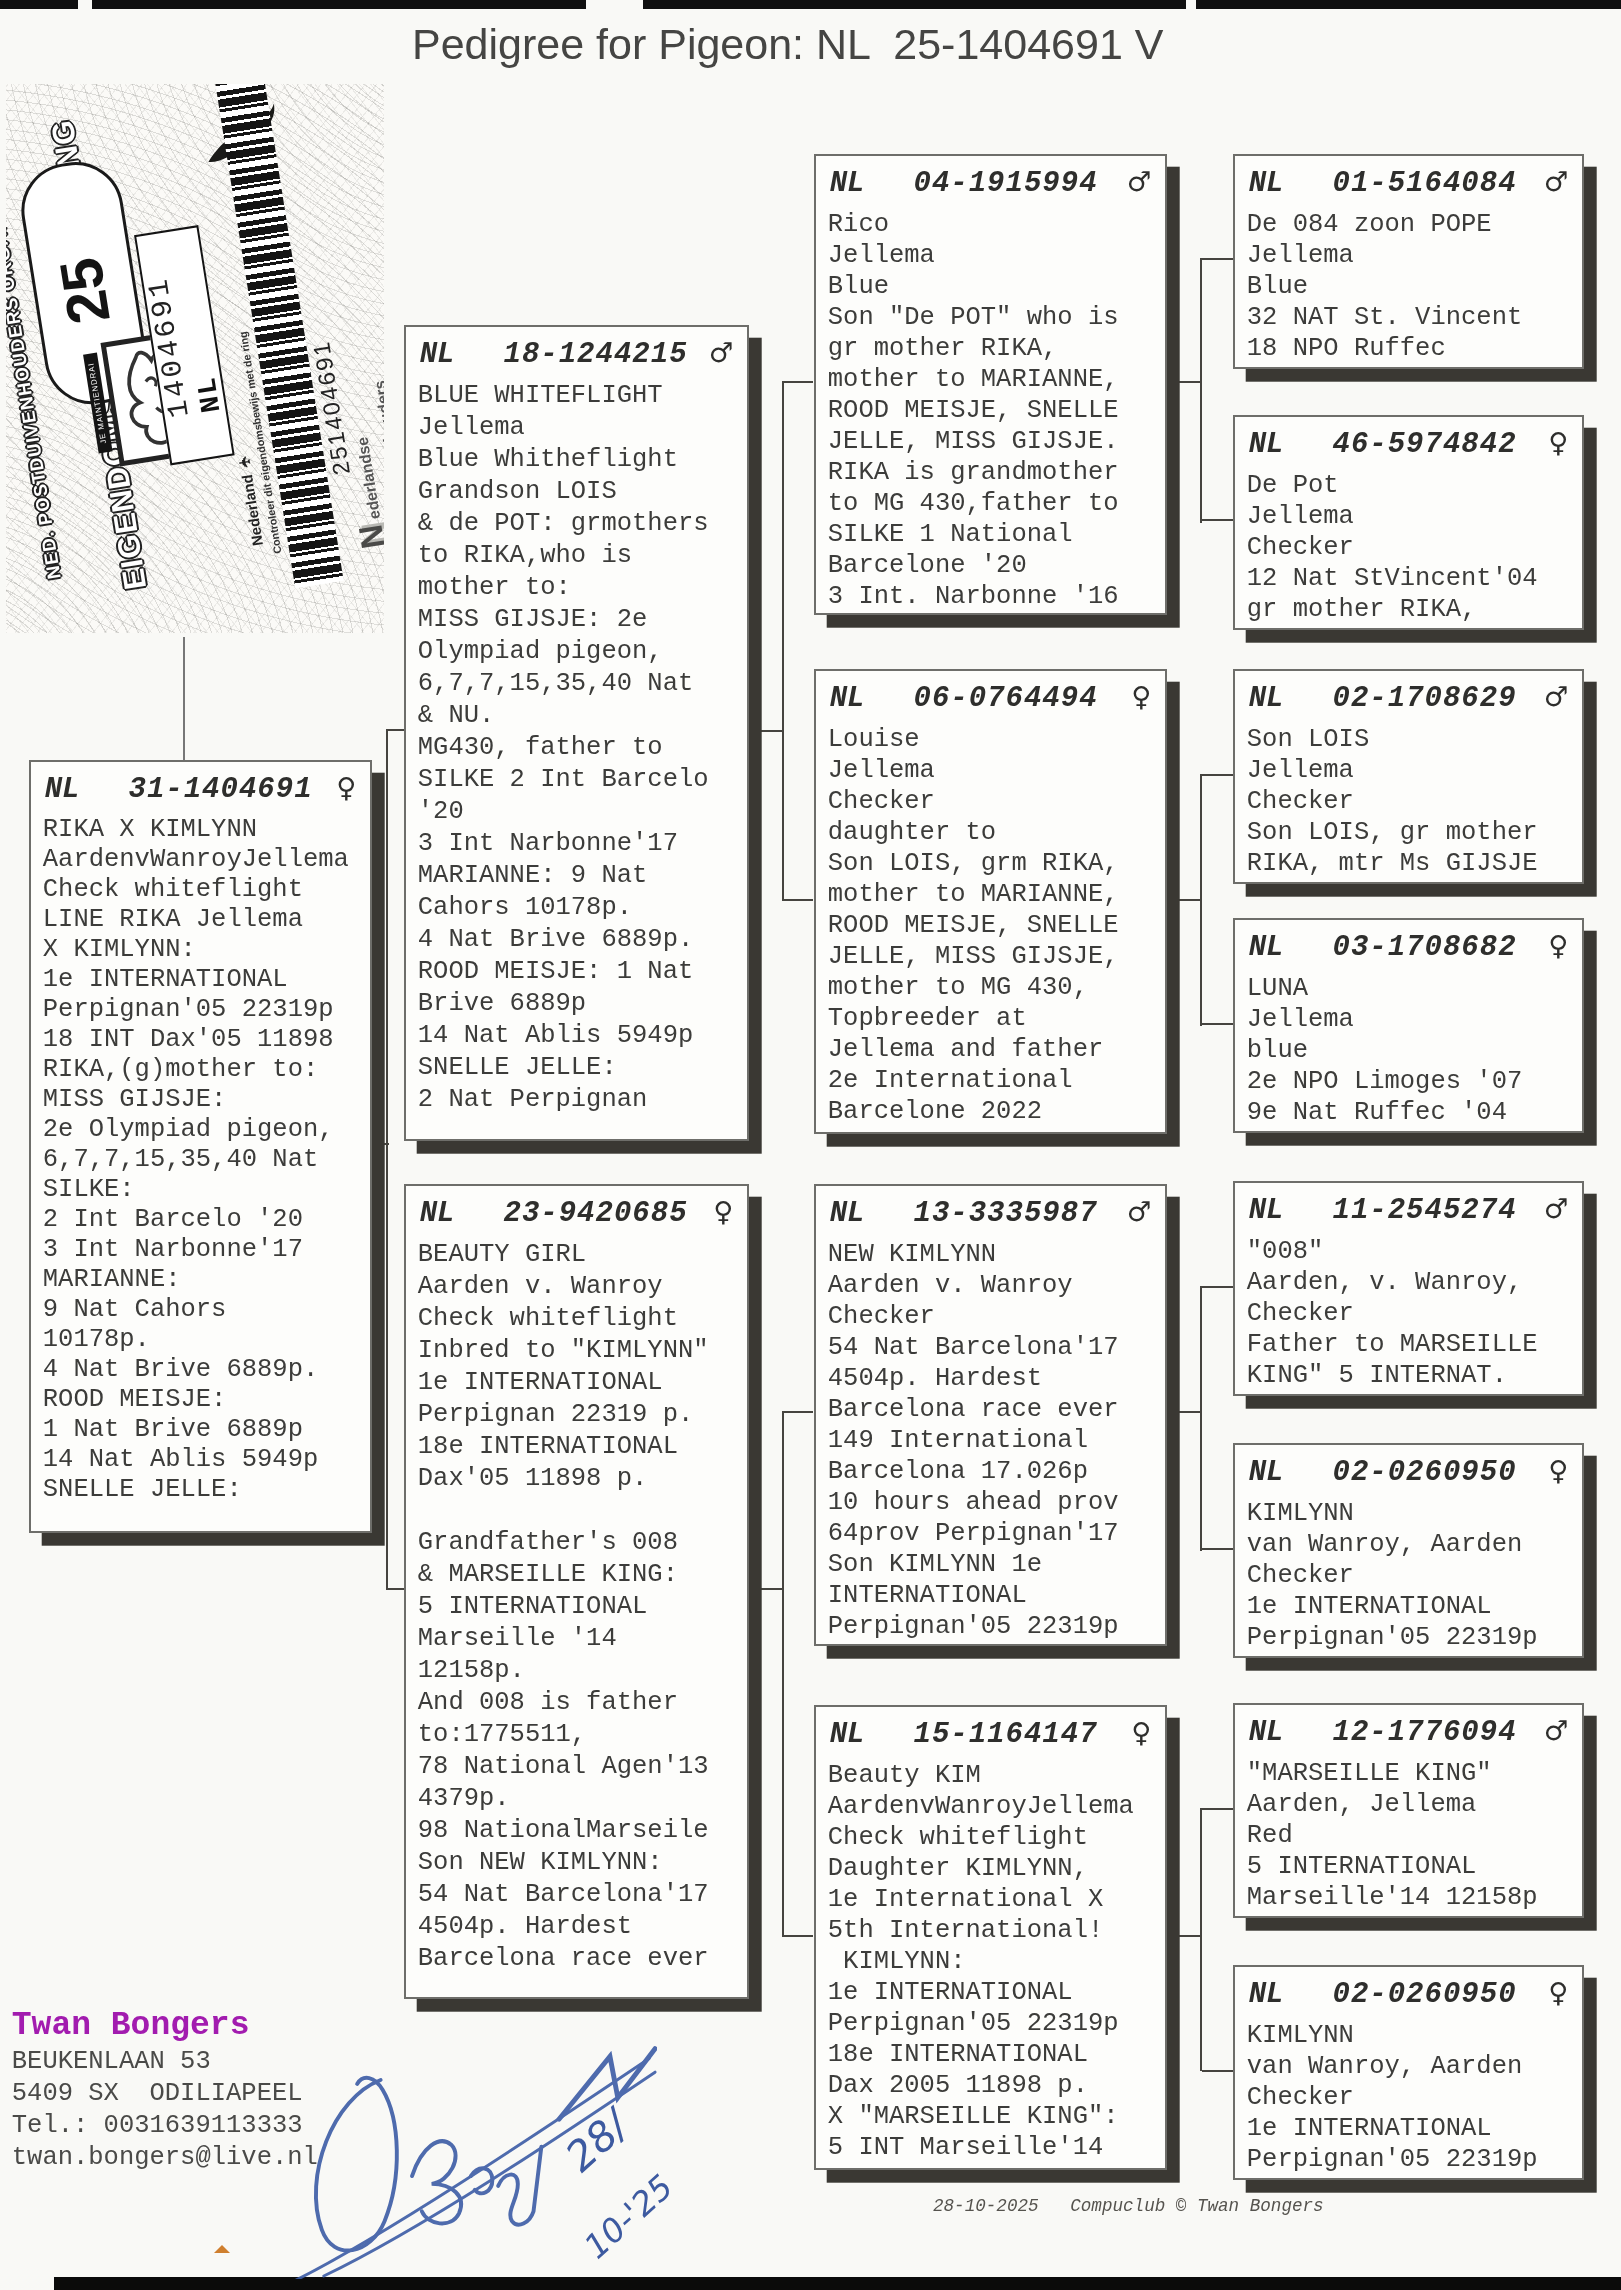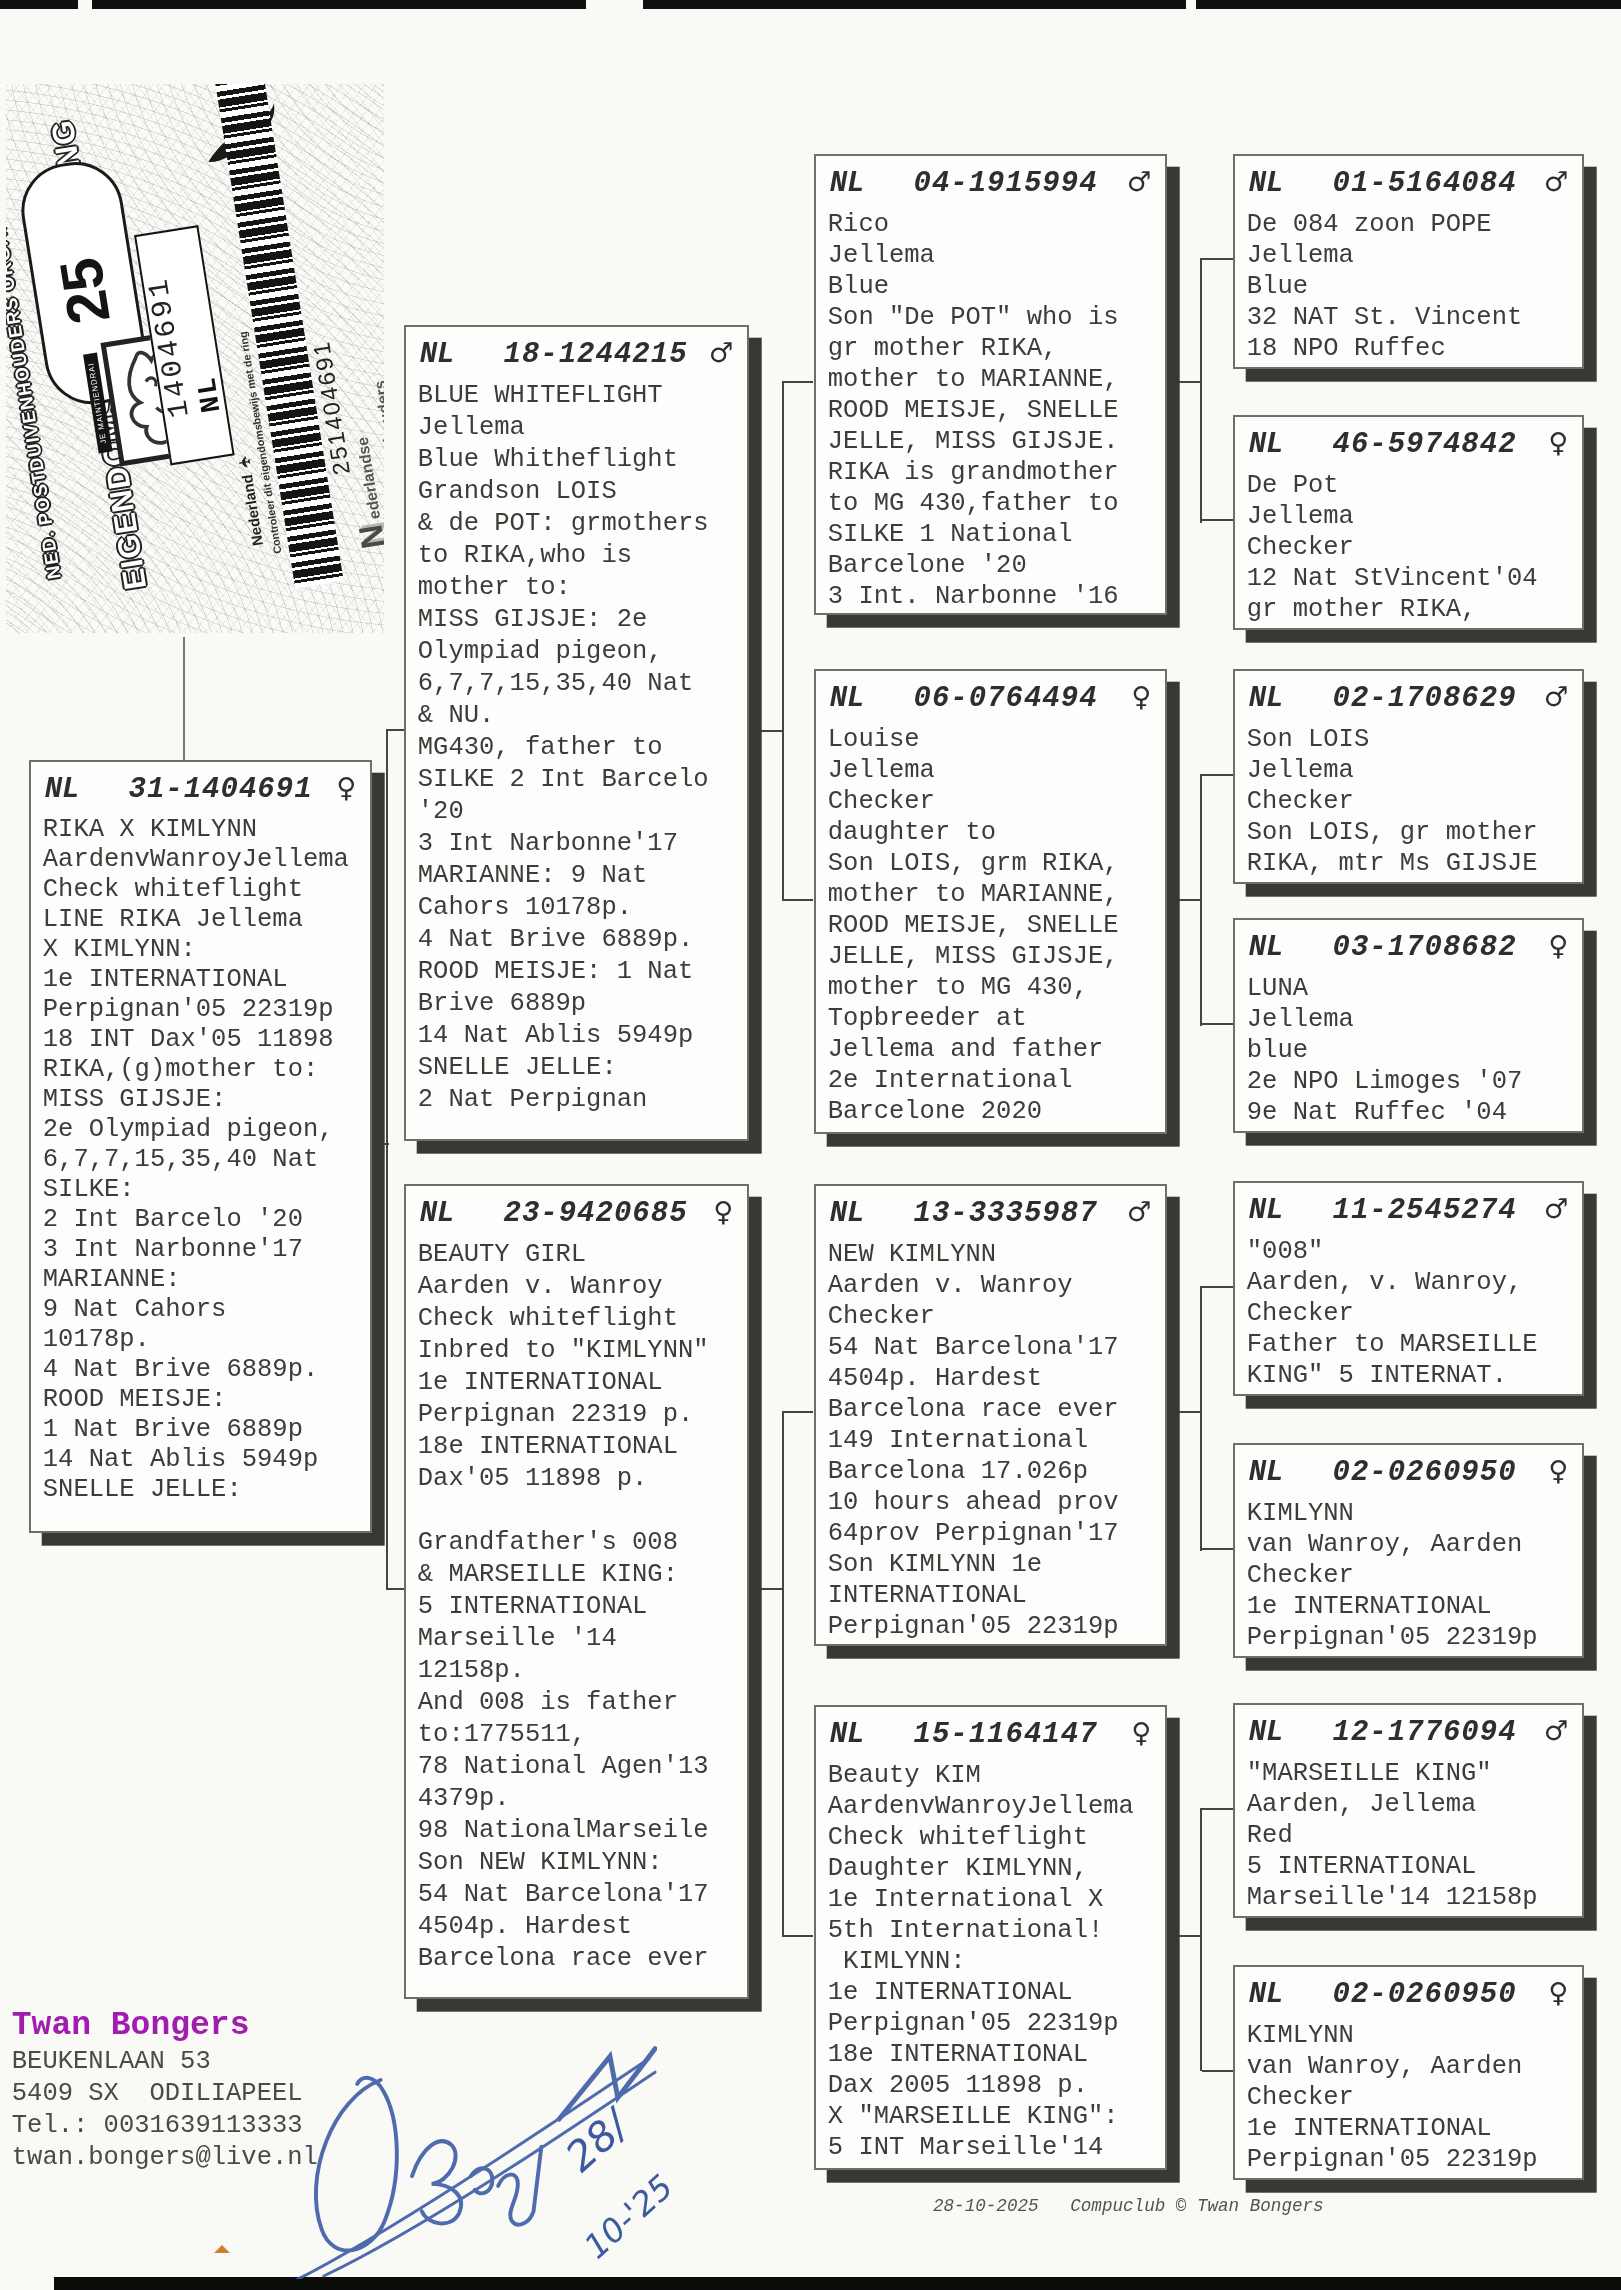--- a/index.html
+++ b/index.html
@@ -98,20 +98,21 @@
 <div class="page">
 
   <div class="topbar">
     <div class="notch" style="left:78px;width:13.7px"></div>
     <div class="notch" style="left:586px;width:57px"></div>
     <div class="notch" style="left:1186px;width:9.8px"></div>
   </div>
   <div class="bottombar"></div>
   <div class="orange-mark"></div>
 
+  <div class="title">Pedigree for Pigeon: NL  25-1404691 V</div>
 
   <div class="card">
     <div class="card-rot">
       <div class="org-vtext vtext outline-w">NED. POSTDUIVENHOUDERS ORGANISATIE</div>
       <div class="hollow-vtext vtext outline-w">EIGENDOMSBEWIJS*v/d RING</div>
       <div class="pill">
         <div class="pill-year vtext">25</div>
       </div>
       <div class="banner">
         <div class="vtext">JE MAINTIENDRAI</div>
@@ -308,21 +309,21 @@
 Checker
 daughter to
 Son LOIS, grm RIKA,
 mother to MARIANNE,
 ROOD MEISJE, SNELLE
 JELLE, MISS GIJSJE,
 mother to MG 430,
 Topbreeder at
 Jellema and father
 2e International
-Barcelone 2020</div>
+Barcelone 2022</div>
   </div>
   <div class="pbox" style="left:814px;top:1184px;width:349px;height:458px">
     <div class="box-head">
       <span class="rp">NL</span>
       <span class="rn">13-3335987</span>
       <span class="sex">♂</span>
     </div>
     <div class="box-body">NEW KIMLYNN
 Aarden v. Wanroy
 Checker

